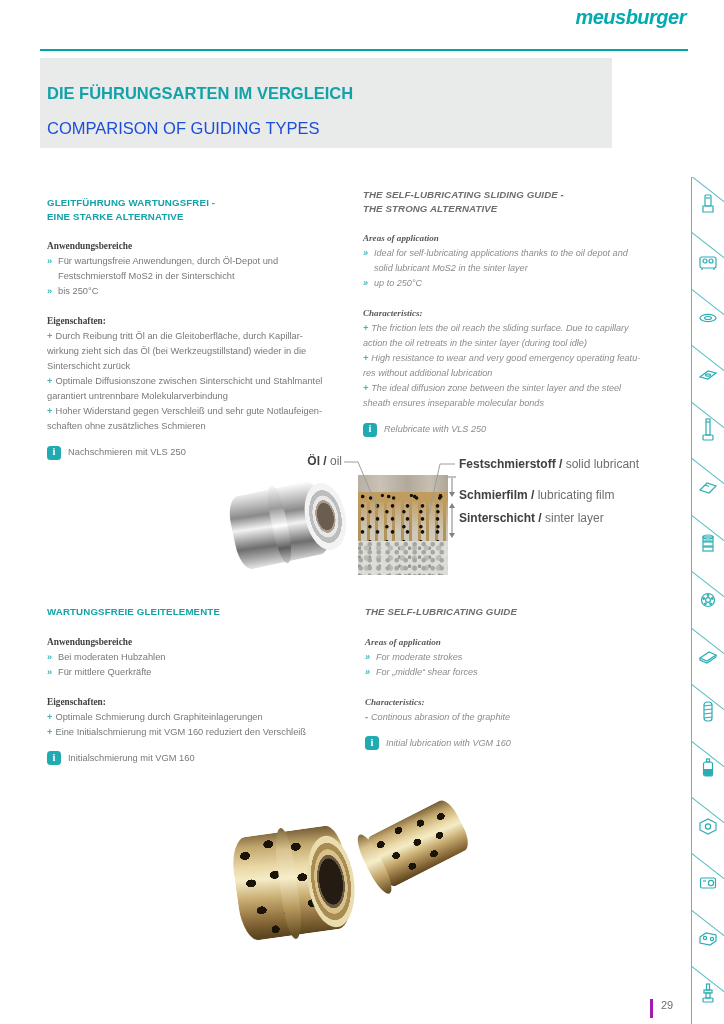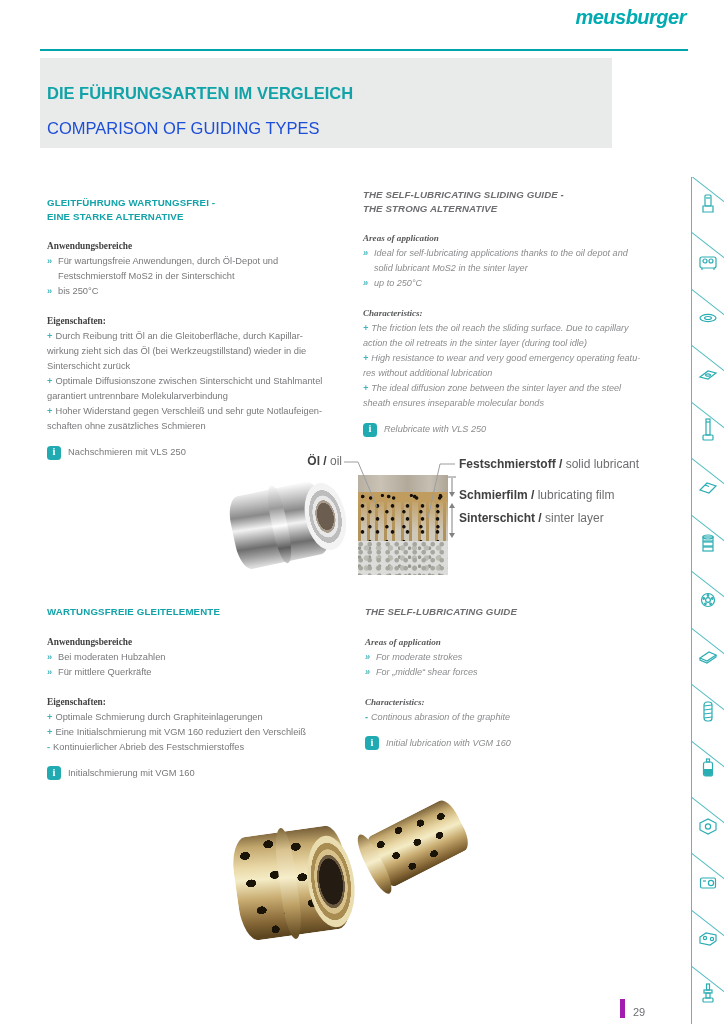--- a/index.html
+++ b/index.html
@@ -110,22 +110,22 @@
   .bzr-collar{left:0;top:0;width:16px;height:66px;border-radius:8px/28px;
     background:linear-gradient(184deg,#7c6437 0%,#d9c28e 22%,#f6eecb 46%,#bd9f63 72%,#6a5228 96%);}
   
   .sidebar{position:absolute;left:691px;top:177px;width:32px;height:847px;
            border-left:1.5px solid #53bcc0;overflow:hidden;}
   .sb-cell{position:relative;height:56.46px;display:flex;align-items:center;justify-content:center;}
   .diag{position:absolute;left:0;top:-1px;width:46px;border-top:1.2px solid #53bcc0;
         transform-origin:0 0;transform:rotate(38deg);}
   .sb-cell svg{display:block;}
   
-  .pagenum{position:absolute;left:620px;top:999px;height:19px;border-left:5px solid #a21caf;
-           padding-left:8px;display:flex;align-items:flex-end;font-size:11px;color:#6d6e71;}
+  .pagenum{position:absolute;left:650px;top:999px;height:19px;border-left:3px solid #a21caf;
+           padding-left:8px;display:flex;align-items:flex-start;font-size:11px;color:#6d6e71;}
 </style>
 </head>
 <body>
 
 <div class="page">
 
   <div class="logo">meusburger</div>
   <div class="rule"></div>
   <div class="band">
     <h1>DIE FÜHRUNGSARTEN IM VERGLEICH</h1>
@@ -220,21 +220,20 @@
         <span class="mk">»</span>
         <span class="tx">Bei moderaten Hubzahlen</span>
       </div>
     <div class="item">
         <span class="mk">»</span>
         <span class="tx">Für mittlere Querkräfte</span>
       </div>
     <p class="btitle sp">Eigenschaften:</p>
     <p class="prop"><span class="mk">+</span><span class="tx">Optimale Schmierung durch Graphiteinlagerungen</span></p>
     <p class="prop"><span class="mk">+</span><span class="tx">Eine Initialschmierung mit VGM 160 reduziert den Verschleiß</span></p>
-    <p class="prop"><span class="mk">-</span><span class="tx">Kontinuierlicher Abrieb des Festschmierstoffes</span></p>
     <div class="inforow">
         <span class="ibox">i</span>
         <span>Initialschmierung mit VGM 160</span>
       </div>
   </div>
 
   <div class="col encol" style="left:347px;top:605px;margin-left:18px;">
     <p class="shead">THE SELF-LUBRICATING GUIDE</p>
     <p class="btitle">Areas of application</p>
     <div class="item">

